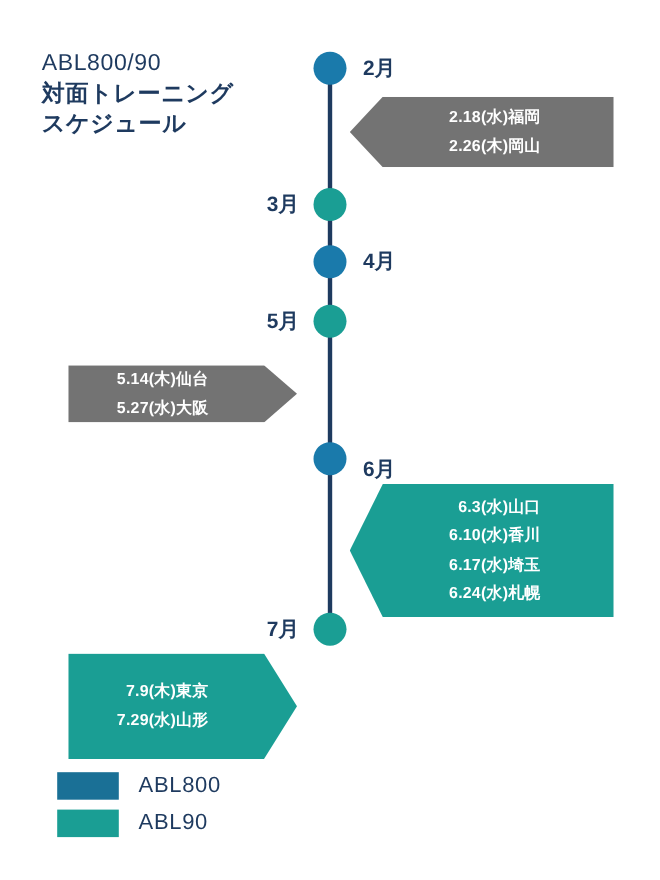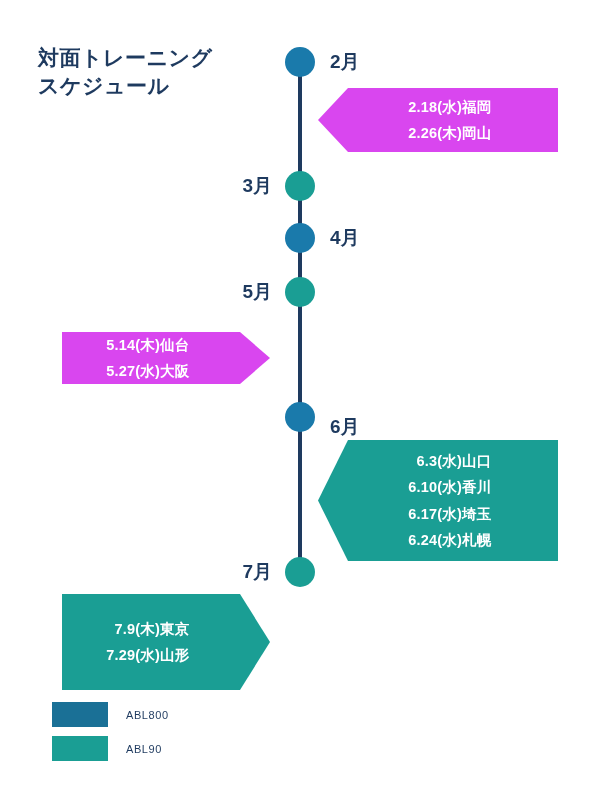--- a/index.html
+++ b/index.html
@@ -88,21 +88,21 @@
     padding-left: 30px;
     box-sizing: border-box;
   }
   .banner.left-side {
     left: 62px;
     width: 208px;
     clip-path: polygon(0 0, calc(100% - 30px) 0, 100% 50%, calc(100% - 30px) 100%, 0 100%);
     padding-right: 30px;
     box-sizing: border-box;
   }
-  .banner.blue { background: #d946ef; }
+  .banner.blue { background: #737373; }
   .banner.teal { background: #1a9e94; }
 
   .entry {
     display: flex;
     align-items: baseline;
     justify-content: center;
     font-size: 14.5px;
     font-weight: 700;
     line-height: 1;
     padding: 6px 0;
@@ -131,30 +131,31 @@
     margin-bottom: 9px;
   }
   .legend-swatch {
     width: 56px;
     height: 25px;
   }
   .legend-swatch.blue { background: #1a7096; }
   .legend-swatch.teal { background: #1a9e94; }
   .legend-text {
     margin-left: 18px;
-    font-size: 11px;
+    font-size: 20px;
     font-weight: 400;
     letter-spacing: 0.6px;
     color: #1e3a5f;
   }
 </style>
 </head>
 <body>
 
 <div id="title-block">
+  <div id="title-product">ABL800/90</div>
   <div class="title-line">対面トレーニング</div>
   <div class="title-line">スケジュール</div>
 </div>
 
 <div id="timeline-axis"></div>
 
 <div id="nodes-layer">
     <div class="node blue" style="top: 62px;"></div>
     <div class="month-label right" style="top: 62px;">2月</div>
     <div class="node teal" style="top: 186px;"></div>

